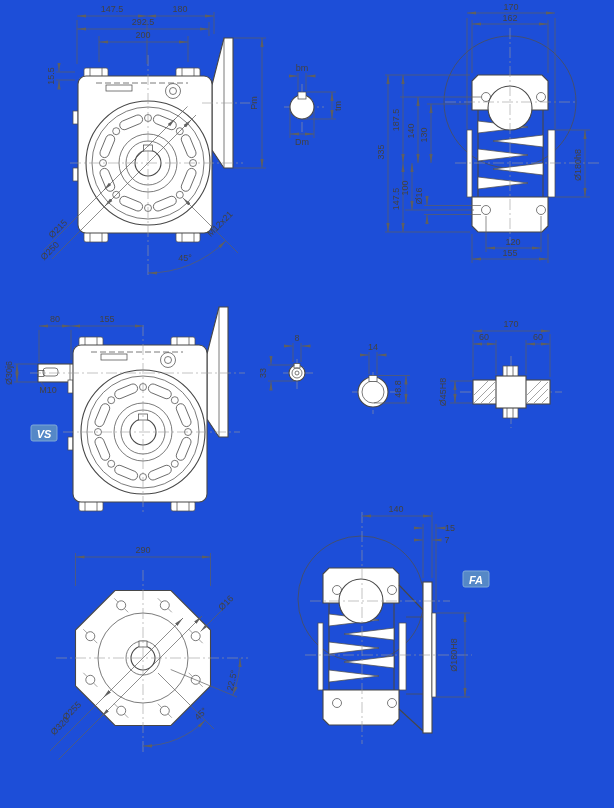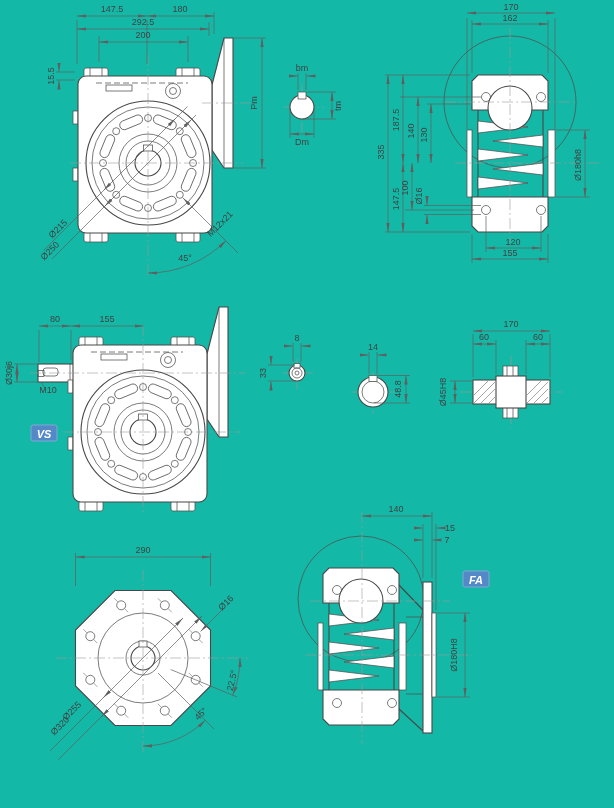--- a/index.html
+++ b/index.html
@@ -1,16 +1,16 @@
 <!DOCTYPE html>
 <html><head>
 <meta charset="utf-8">
 <style>
   html,body { margin:0; padding:0; background:#fff; }
-  #stage { position:relative; width:614px; height:808px; background:#14b8a6; overflow:hidden;
+  #stage { position:relative; width:614px; height:808px; background:#1d4ed8; overflow:hidden;
            font-family:"Liberation Sans","DejaVu Sans",sans-serif; }
   svg { position:absolute; left:0; top:0; }
   
   .ol { stroke:#474747; stroke-width:1.1; fill:none; }
   .olw { stroke:#474747; stroke-width:1.1; fill:#ffffff; }
   .il { stroke:#4f4f4f; stroke-width:0.75; fill:none; }
   .ilw { stroke:#4f4f4f; stroke-width:0.75; fill:#ffffff; }
   
   .dl { stroke:#5f5f5f; stroke-width:0.7; fill:none; }
   

